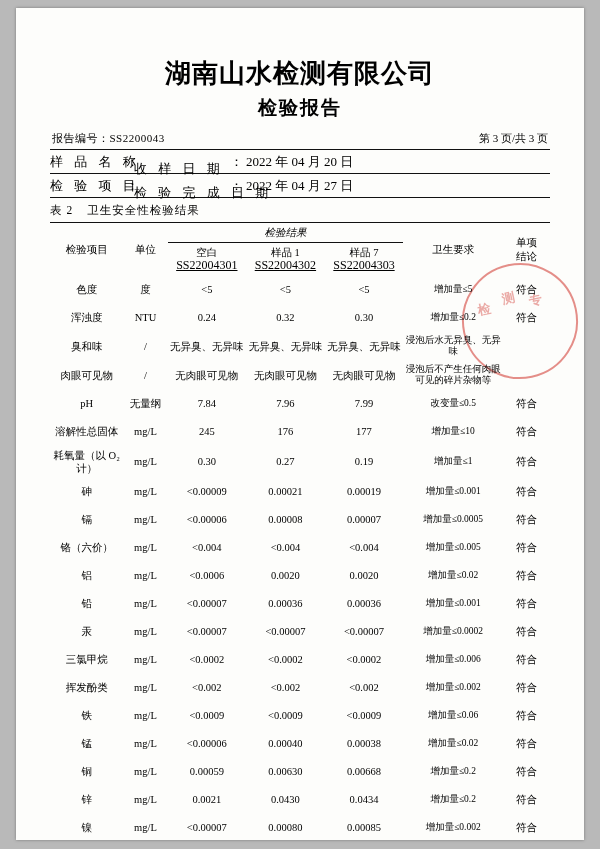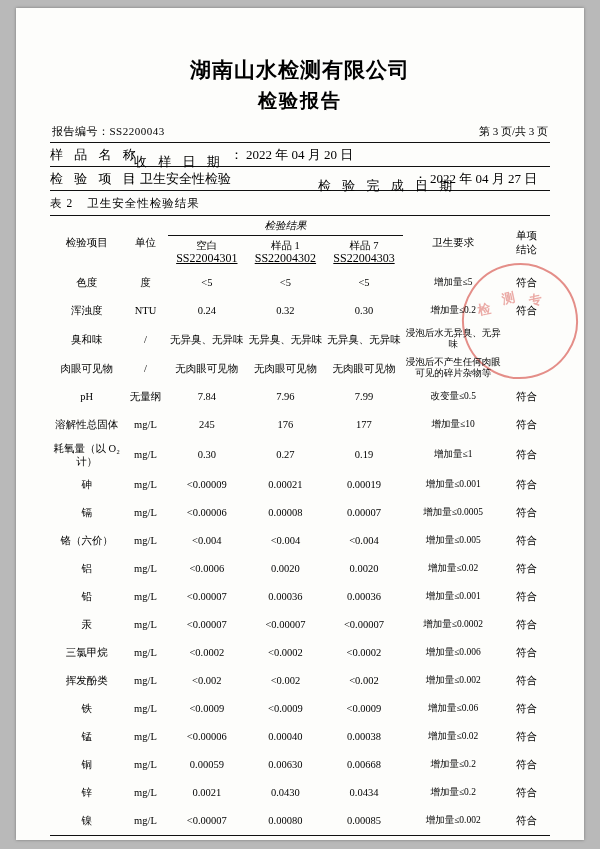--- a/index.html
+++ b/index.html
@@ -18,21 +18,21 @@
     overflow:hidden;
   }
   .inner{
     position:absolute;
     left:34px;top:30px;
     width:500px;
   }
   
   .company{
     text-align:center;
-    font-size:21px;
+    font-size:26px;
     font-weight:bold;
     letter-spacing:1px;
     margin:18px 0 2px 0;
     font-family:"DejaVu Serif",serif;
   }
   .report-title{
     text-align:center;
     font-size:19px;
     font-weight:bold;
     letter-spacing:2px;
@@ -163,21 +163,20 @@
         <div class="lbl">样 品 名 称</div>
         <div class="colon">：</div>
         <div class="lbl2">收 样 日 期</div>
         <div class="colon">：</div>
         <div class="val2">2022 年 04 月 20 日</div>
       </div>
       <hr class="hr-thin">
       <div class="line">
         <div class="lbl">检 验 项 目</div>
         <div class="colon">：</div>
-        <div class="val">卫生安全性检验</div>
         <div class="lbl2">检 验 完 成 日 期</div>
         <div class="colon">：</div>
         <div class="val2">2022 年 04 月 27 日</div>
       </div>
     </div>
 
     <hr class="hr-thin">
 
     <div class="table-caption">
       <span>表 2</span><span class="sp"></span><span>卫生安全性检验结果</span>

